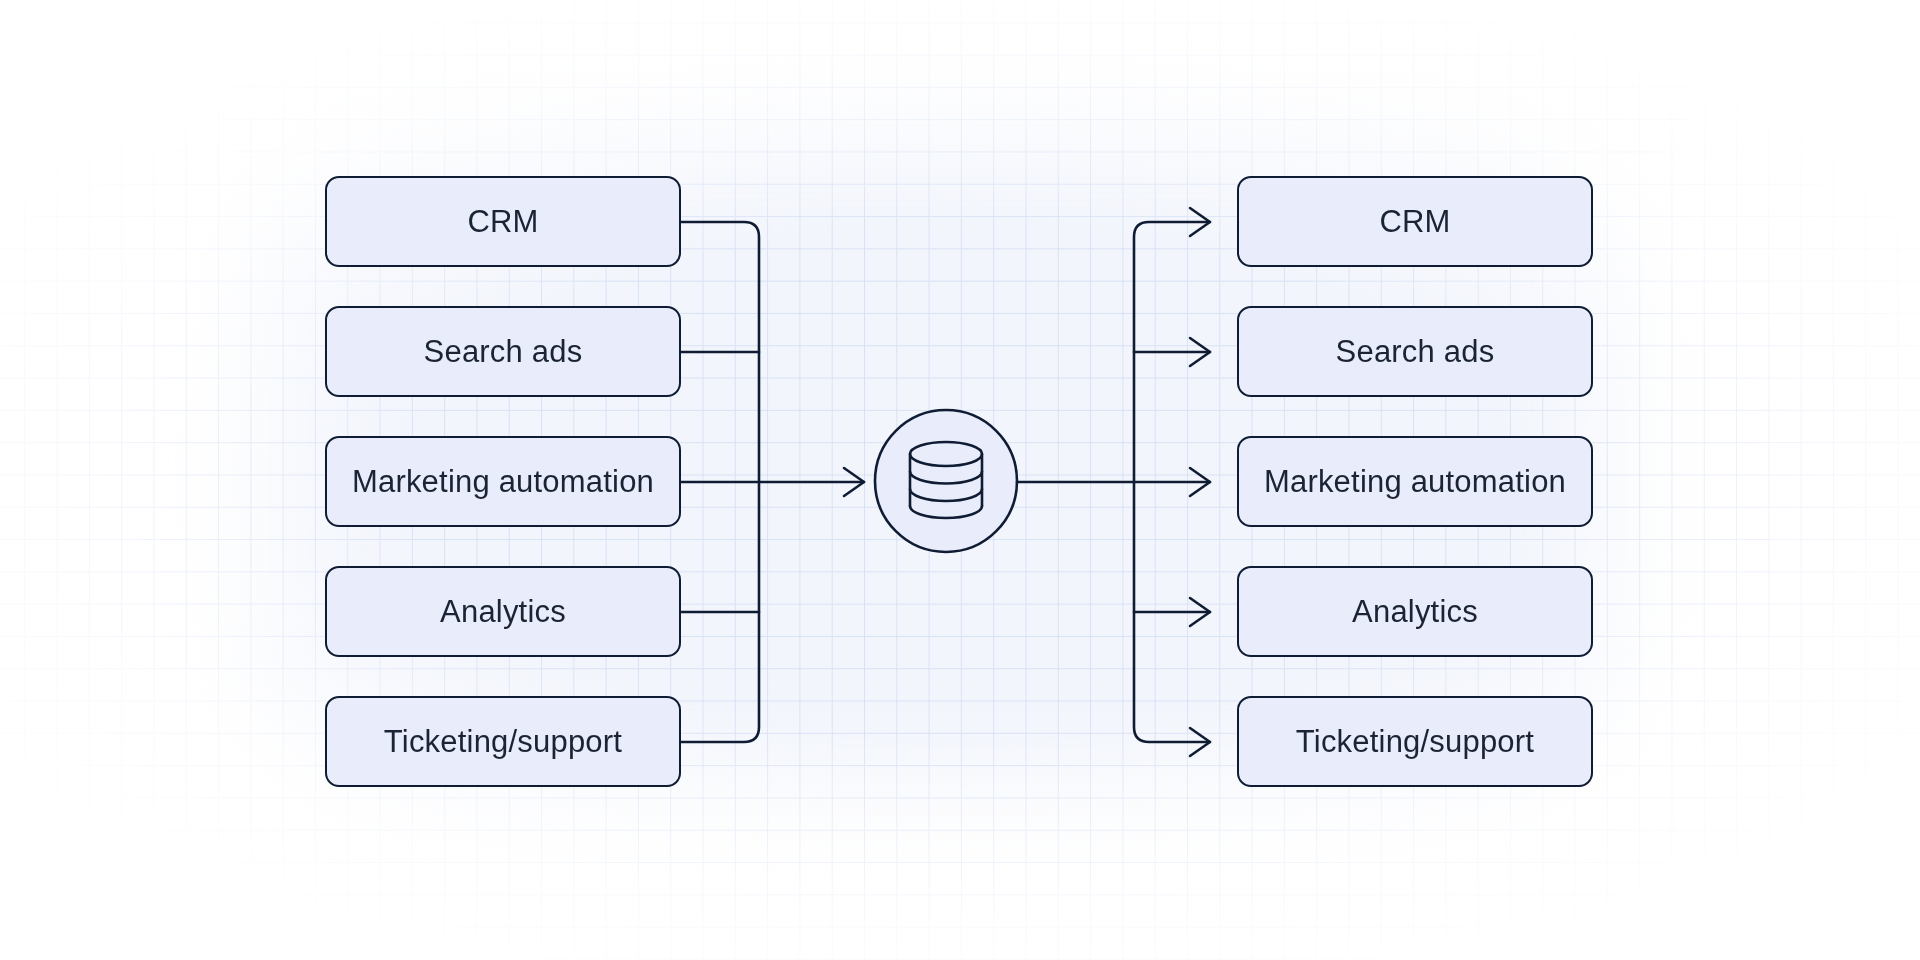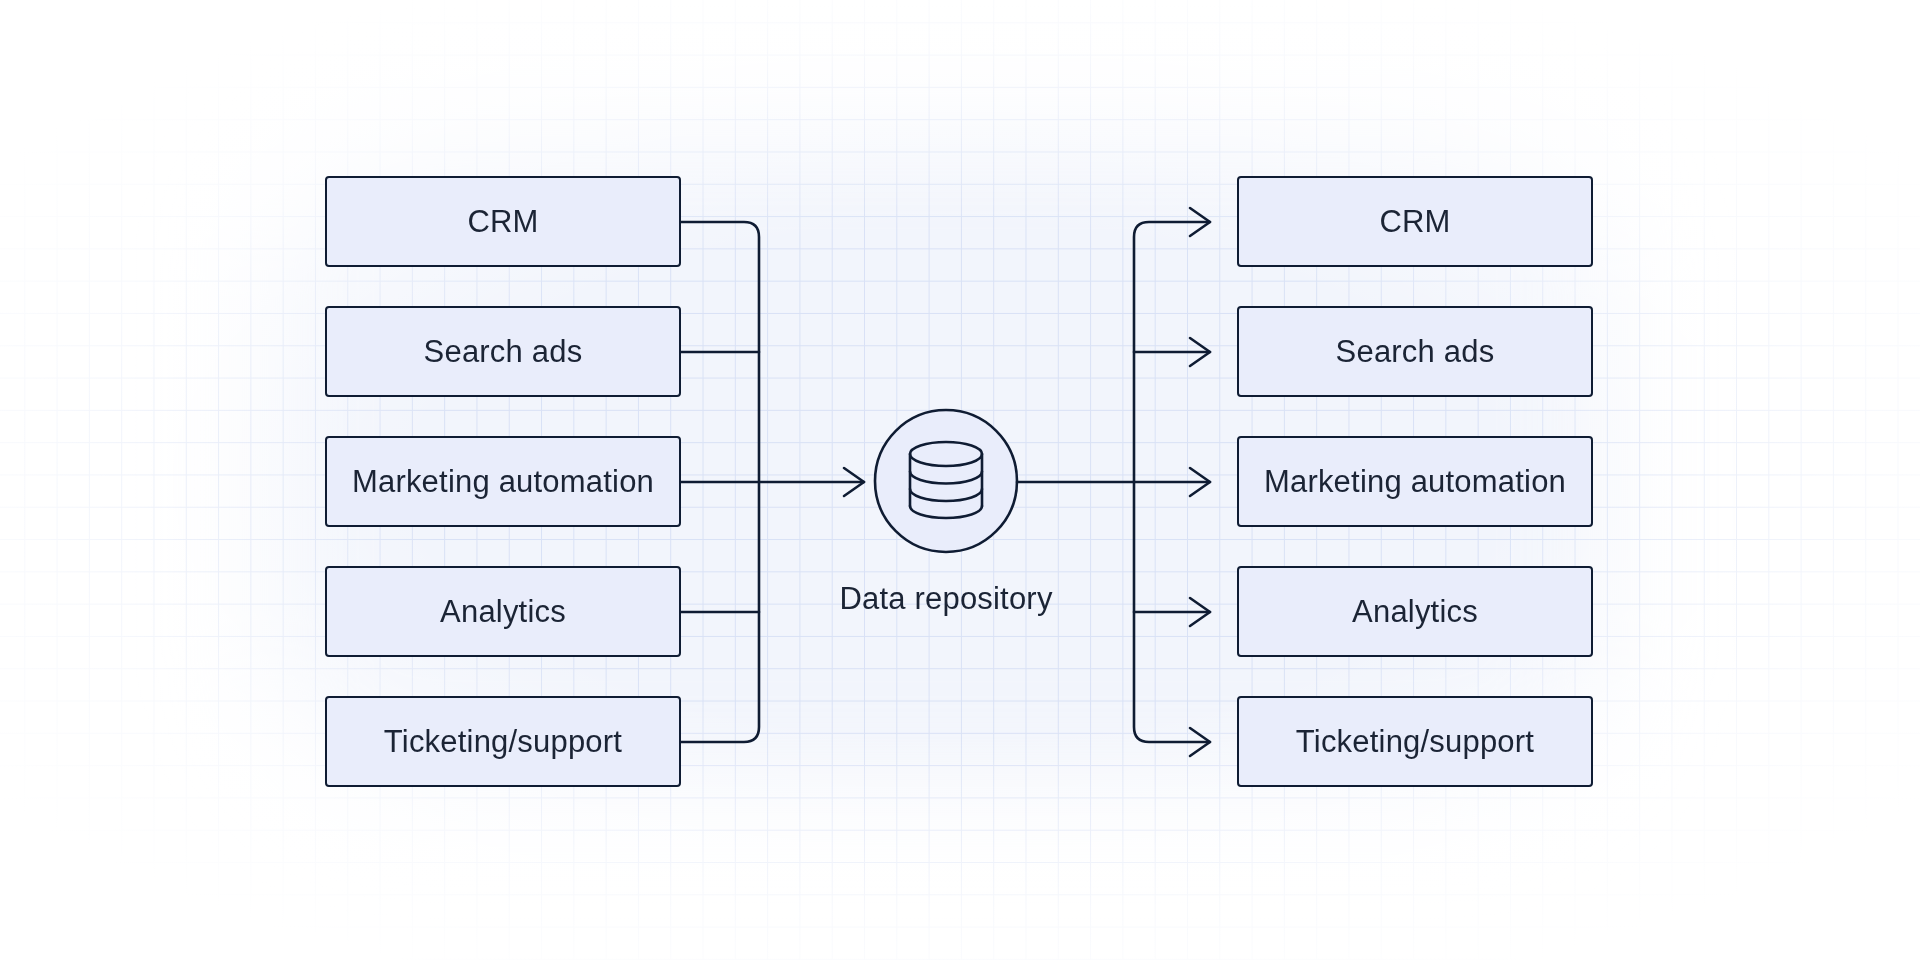--- a/index.html
+++ b/index.html
@@ -51,21 +51,21 @@
     width: 1920px;
     height: 960px;
   }
   .node {
     position: absolute;
     width: 356px;
     height: 91px;
     box-sizing: border-box;
     background: #e9edfb;
     border: 2.5px solid #0f1c33;
-    border-radius: 4px;
+    border-radius: 14px;
     display: flex;
     align-items: center;
     justify-content: center;
     text-align: right;
   }
   .node-label {
     font-size: 31px;
     color: #1b2435;
     letter-spacing: 0.2px;
     white-space: nowrap;
@@ -132,21 +132,20 @@
   <div class="node" style="left:325px;top:436px">
     <span class="node-label">Marketing automation</span>
   </div>
   <div class="node" style="left:325px;top:566px">
     <span class="node-label">Analytics</span>
   </div>
   <div class="node" style="left:325px;top:696px">
     <span class="node-label">Ticketing/support</span>
   </div>
 
-  <div class="hub-label">Data repository</div>
 
   <div class="node" style="left:1237px;top:176px">
     <span class="node-label">CRM</span>
   </div>
   <div class="node" style="left:1237px;top:306px">
     <span class="node-label">Search ads</span>
   </div>
   <div class="node" style="left:1237px;top:436px">
     <span class="node-label">Marketing automation</span>
   </div>

